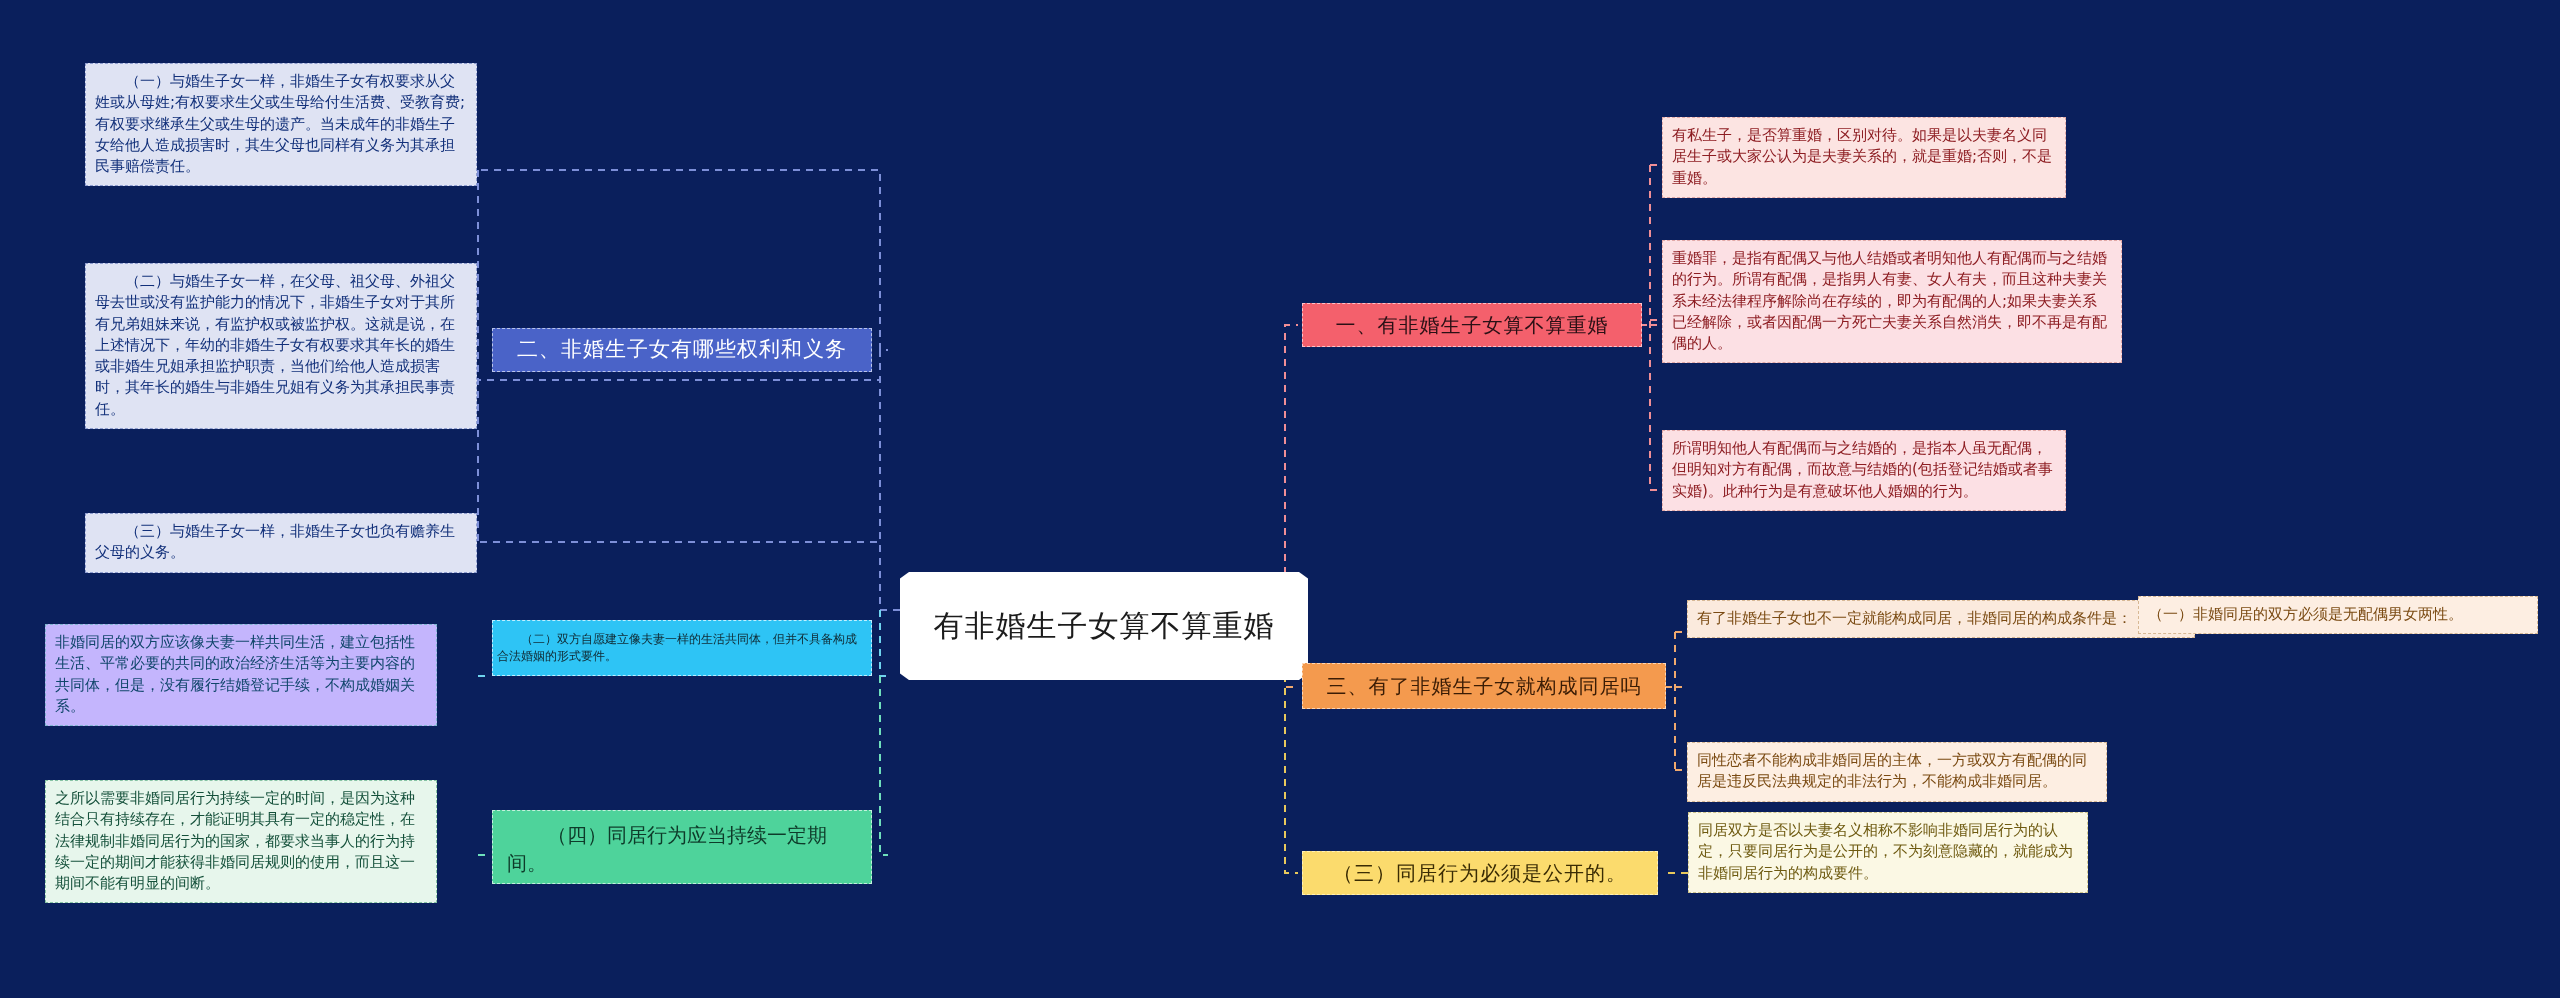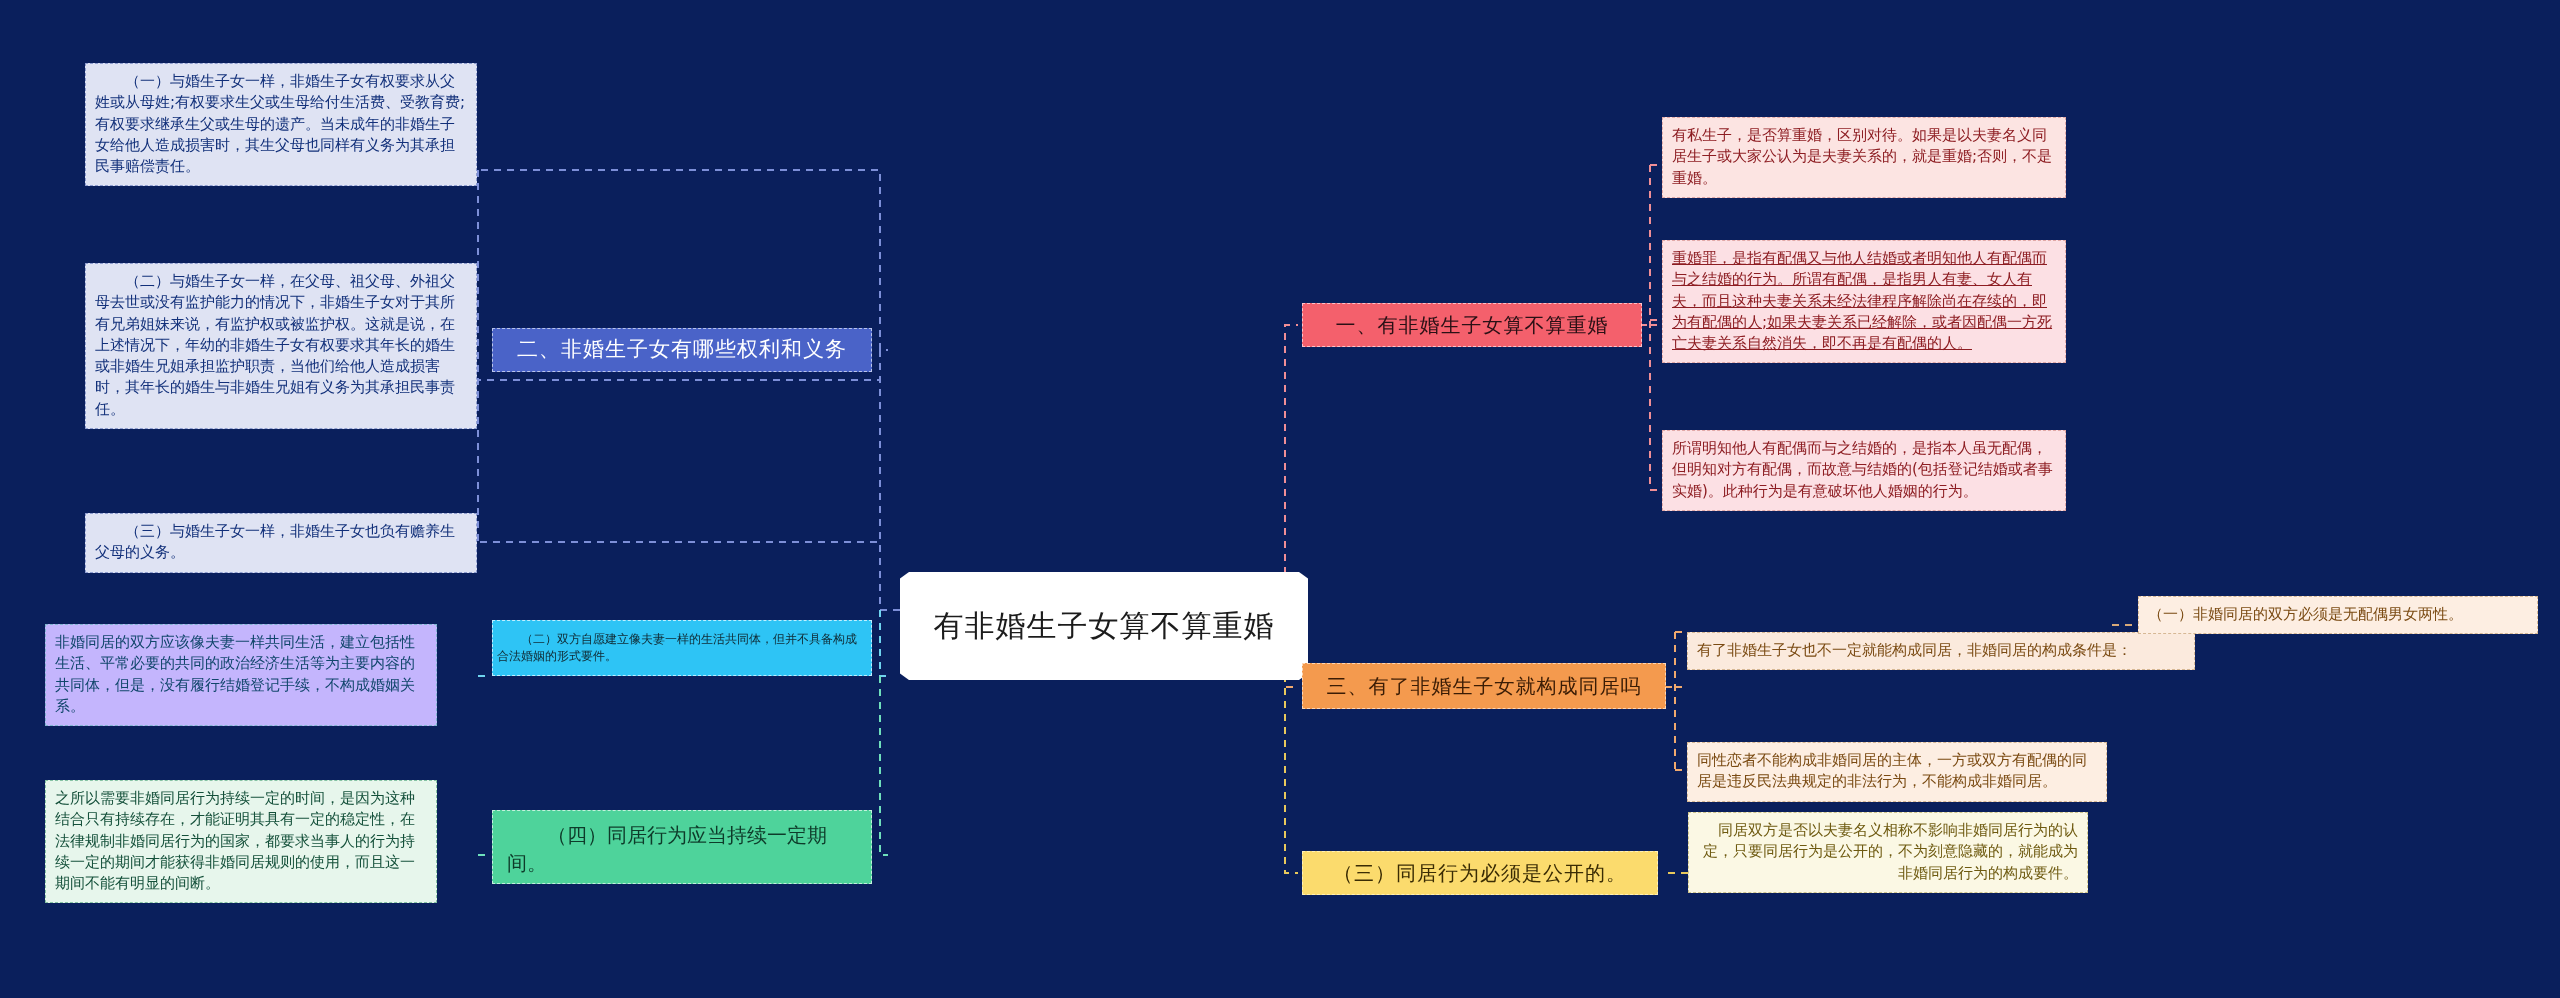--- a/index.html
+++ b/index.html
@@ -130,29 +130,29 @@
   <div class="node leaf c-iceblue" style="left:45px;top:624px;width:392px;">非婚同居的双方应该像夫妻一样共同生活，建立包括性生活、平常必要的共同的政治经济生活等为主要内容的共同体，但是，没有履行结婚登记手续，不构成婚姻关系。</div>
 
   <div class="node topic c-green" style="left:492px;top:810px;width:380px;height:74px;font-size:20px;letter-spacing:0;padding:10px 14px;text-indent:2em;display:block;">（四）同居行为应当持续一定期间。</div>
 
   <div class="node leaf c-mintpale" style="left:45px;top:780px;width:392px;">之所以需要非婚同居行为持续一定的时间，是因为这种结合只有持续存在，才能证明其具有一定的稳定性，在法律规制非婚同居行为的国家，都要求当事人的行为持续一定的期间才能获得非婚同居规则的使用，而且这一期间不能有明显的间断。</div>
 
   <div class="node topic c-red" style="left:1302px;top:303px;width:340px;height:44px;justify-content:center;font-size:20px;">一、有非婚生子女算不算重婚</div>
 
   <div class="node leaf c-pinkpale" style="left:1662px;top:117px;width:404px;">有私生子，是否算重婚，区别对待。如果是以夫妻名义同居生子或大家公认为是夫妻关系的，就是重婚;否则，不是重婚。</div>
 
-  <div class="node leaf c-pink2" style="left:1662px;top:240px;width:404px;text-decoration:underline;">重婚罪，是指有配偶又与他人结婚或者明知他人有配偶而与之结婚的行为。所谓有配偶，是指男人有妻、女人有夫，而且这种夫妻关系未经法律程序解除尚在存续的，即为有配偶的人;如果夫妻关系已经解除，或者因配偶一方死亡夫妻关系自然消失，即不再是有配偶的人。</div>
+  <div class="node leaf c-pink2" style="left:1662px;top:240px;width:460px;">重婚罪，是指有配偶又与他人结婚或者明知他人有配偶而与之结婚的行为。所谓有配偶，是指男人有妻、女人有夫，而且这种夫妻关系未经法律程序解除尚在存续的，即为有配偶的人;如果夫妻关系已经解除，或者因配偶一方死亡夫妻关系自然消失，即不再是有配偶的人。</div>
 
   <div class="node leaf c-pink2" style="left:1662px;top:430px;width:404px;">所谓明知他人有配偶而与之结婚的，是指本人虽无配偶，但明知对方有配偶，而故意与结婚的(包括登记结婚或者事实婚)。此种行为是有意破坏他人婚姻的行为。</div>
 
   <div class="node topic c-orange" style="left:1302px;top:663px;width:364px;height:46px;justify-content:center;font-size:20px;">三、有了非婚生子女就构成同居吗</div>
 
-  <div class="node leaf c-peach" style="left:1687px;top:600px;width:508px;margin-top:32px;">有了非婚生子女也不一定就能构成同居，非婚同居的构成条件是：</div>
+  <div class="node leaf c-peach" style="left:1687px;top:600px;width:508px;">有了非婚生子女也不一定就能构成同居，非婚同居的构成条件是：</div>
 
   <div class="node leaf c-peach2" style="left:1687px;top:735px;width:420px;margin-top:7px;">同性恋者不能构成非婚同居的主体，一方或双方有配偶的同居是违反民法典规定的非法行为，不能构成非婚同居。</div>
 
   <div class="node leaf c-peach2" style="left:2138px;top:596px;width:400px;">（一）非婚同居的双方必须是无配偶男女两性。</div>
 
   <div class="node topic c-yellow" style="left:1302px;top:851px;width:356px;height:44px;justify-content:center;font-size:20px;">（三）同居行为必须是公开的。</div>
 
-  <div class="node leaf c-cream" style="left:1688px;top:812px;width:400px;text-align:right;">同居双方是否以夫妻名义相称不影响非婚同居行为的认定，只要同居行为是公开的，不为刻意隐藏的，就能成为非婚同居行为的构成要件。</div>
+  <div class="node leaf c-cream" style="left:1688px;top:812px;width:400px;">同居双方是否以夫妻名义相称不影响非婚同居行为的认定，只要同居行为是公开的，不为刻意隐藏的，就能成为非婚同居行为的构成要件。</div>
 
 </div>
 
 </body></html>

